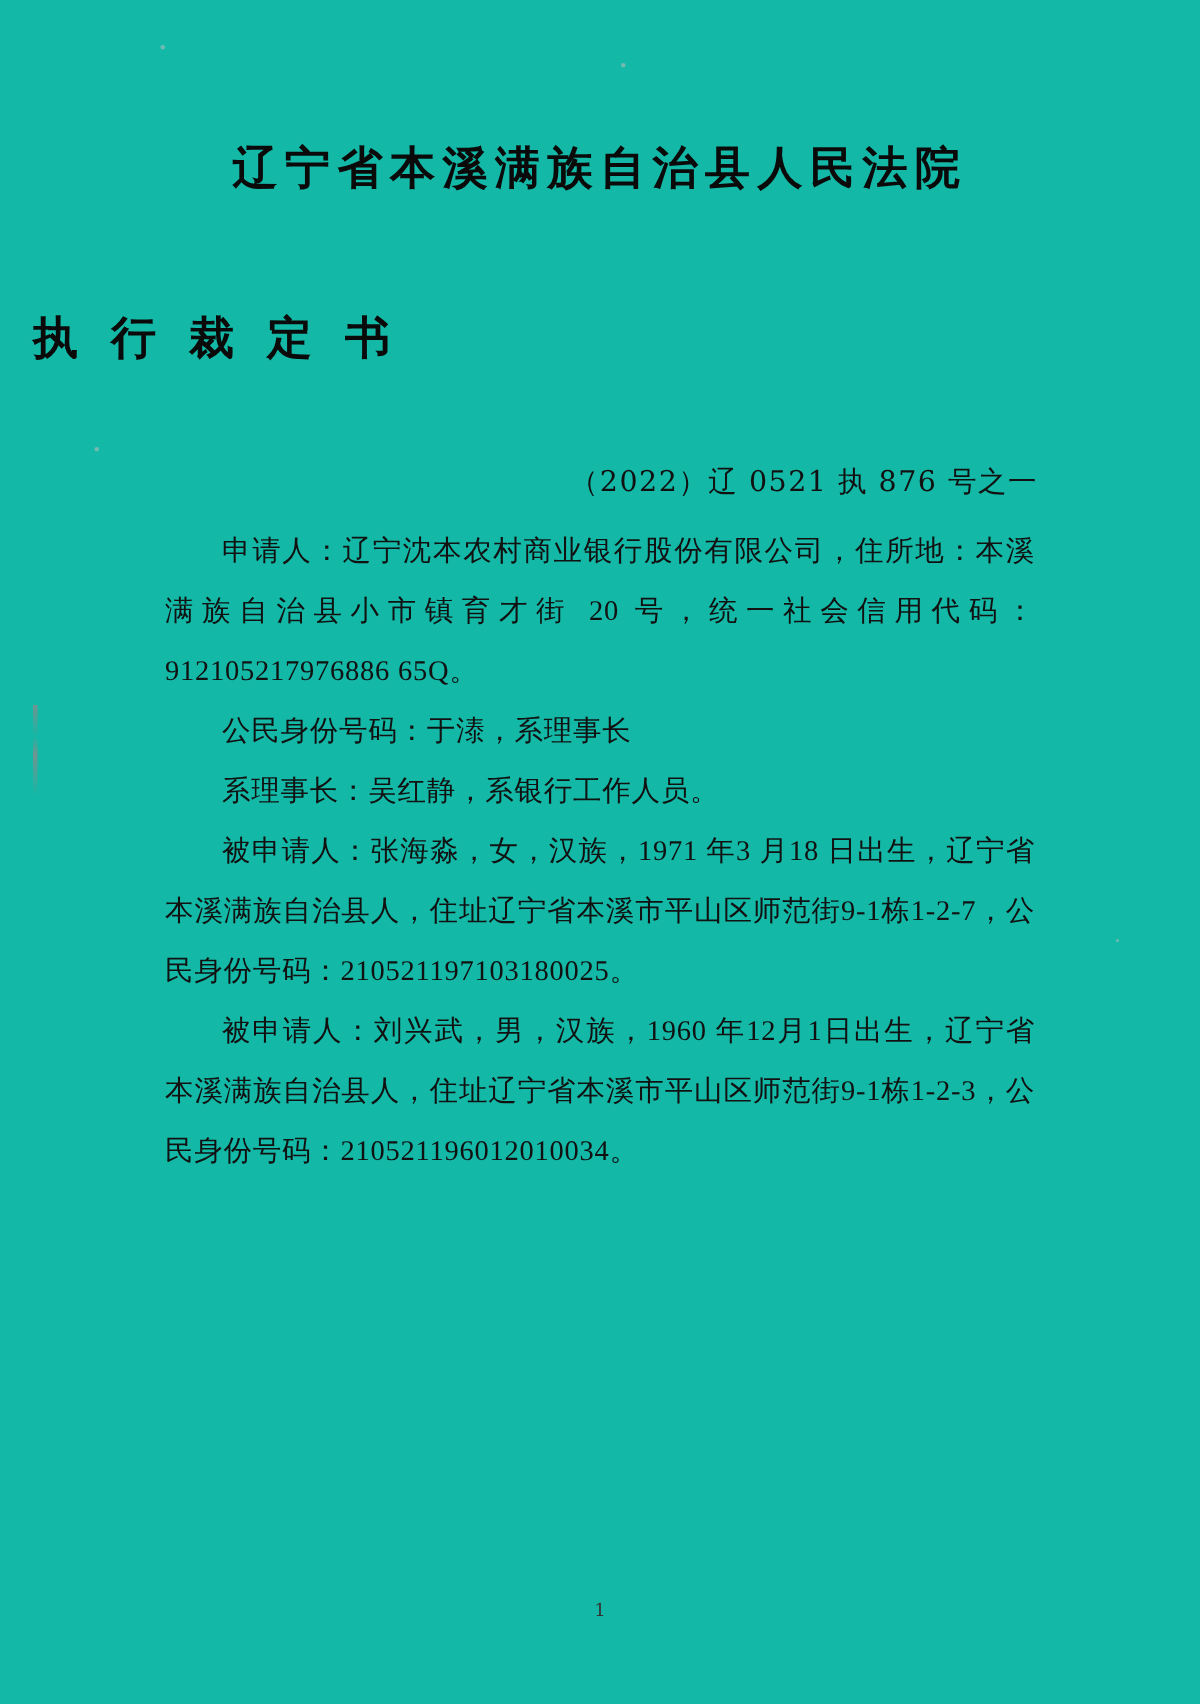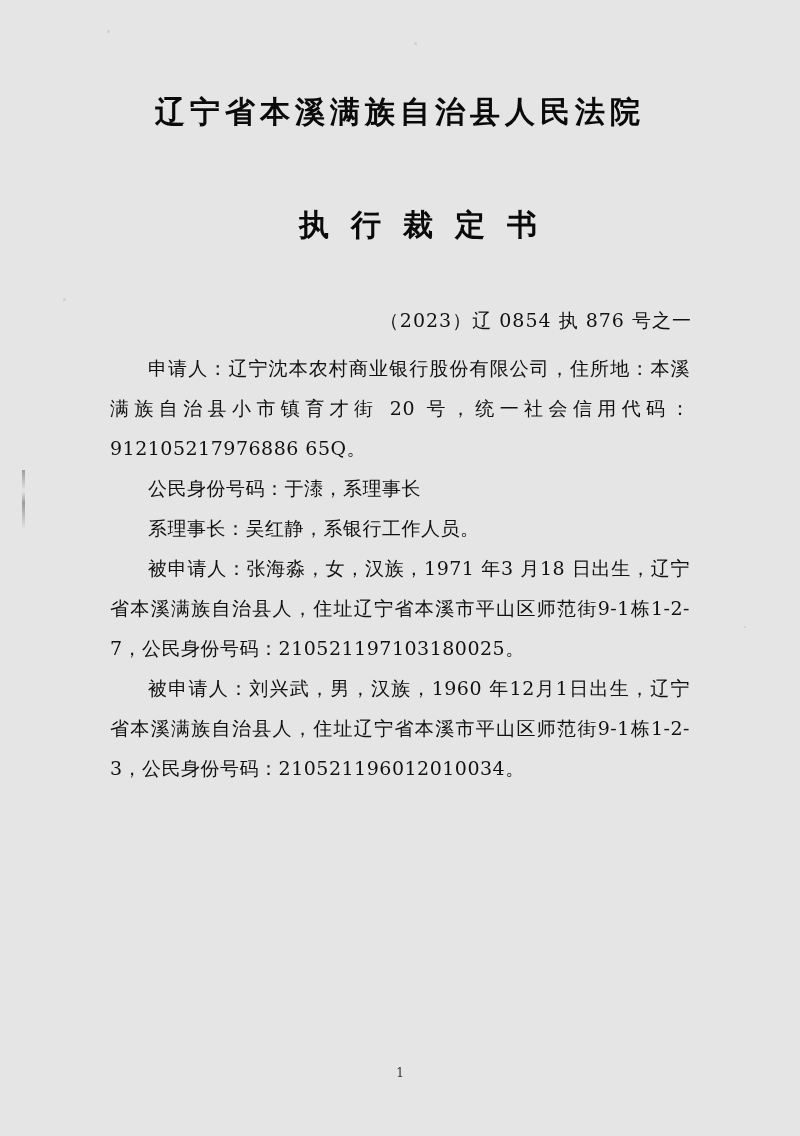--- a/index.html
+++ b/index.html
@@ -12,50 +12,49 @@
     height: 1136px;
     font-family: "DejaVu Serif", "Liberation Serif", serif;
     color: #111111;
     position: relative;
     overflow: hidden;
   }
   .page {
     position: relative;
     width: 800px;
     height: 1136px;
-    background: #e5e5e5;
+    background: #14b8a6;
   }
   
   .speck {
     position: absolute;
     background: #bdbdbd;
     border-radius: 50%;
     opacity: .55;
   }
   .doc-title {
     text-align: center;
     font-family: "DejaVu Sans", "Liberation Sans", sans-serif;
     font-weight: bold;
     font-size: 30px;
     letter-spacing: 5px;
     margin: 0;
     padding-top: 92px;
     color: #0a0a0a;
   }
   .doc-subtitle {
-    text-align: center;
+    text-align: left;
     font-family: "DejaVu Sans", "Liberation Sans", sans-serif;
     font-weight: bold;
     font-size: 30px;
     letter-spacing: 22px;
     text-indent: 22px;
     margin: 0;
     padding-top: 72px;
     color: #0a0a0a;
-    padding-left: 36px;
   }
   .case-no {
     text-align: right;
     font-size: 19px;
     margin: 0;
     padding-top: 62px;
     padding-right: 108px;
     letter-spacing: 1px;
   }
   .body-area {
@@ -64,20 +63,21 @@
   p.para {
     margin: 0;
     font-size: 19px;
     line-height: 40px;
     text-align: justify;
     text-justify: inter-ideograph;
     letter-spacing: 0.5px;
   }
   p.indent {
     text-indent: 2em;
+    font-family: Liberation Serif, serif;
   }
   .gap {
     height: 12px;
   }
   .page-num {
     position: absolute;
     bottom: 56px;
     left: 0;
     right: 0;
     text-align: center;
@@ -103,21 +103,21 @@
   <span class="speck" style="left:107px; top:30px; width:3px; height:3px;"></span>
   <span class="speck" style="left:414px; top:42px; width:3px; height:3px;"></span>
   <span class="speck" style="left:63px; top:298px; width:3px; height:3px;"></span>
   <span class="speck" style="left:744px; top:626px; width:2px; height:2px;"></span>
   <div class="edge-mark"></div>
 
   <h1 class="doc-title">辽宁省本溪满族自治县人民法院</h1>
 
   <h2 class="doc-subtitle">执行裁定书</h2>
 
-  <p class="case-no">（2023）辽 0854 执 876 号之一</p>
+  <p class="case-no">（2022）辽 0521 执 876 号之一</p>
 
   <div class="body-area">
     <p class="para indent">申请人：辽宁沈本农村商业银行股份有限公司，住所地：本溪满族自治县小市镇育才街 20 号，统一社会信用代码：912105217976886 65Q。</p>
     <p class="para indent">公民身份号码：于溙，系理事长</p>
     <p class="para indent">系理事长：吴红静，系银行工作人员。</p>
     <p class="para indent">被申请人：张海淼，女，汉族，1971 年3 月18 日出生，辽宁省本溪满族自治县人，住址辽宁省本溪市平山区师范街9-1栋1-2-7，公民身份号码：210521197103180025。</p>
     <p class="para indent">被申请人：刘兴武，男，汉族，1960 年12月1日出生，辽宁省本溪满族自治县人，住址辽宁省本溪市平山区师范街9-1栋1-2-3，公民身份号码：210521196012010034。</p>
     <div class="gap"></div>
   </div>
 

